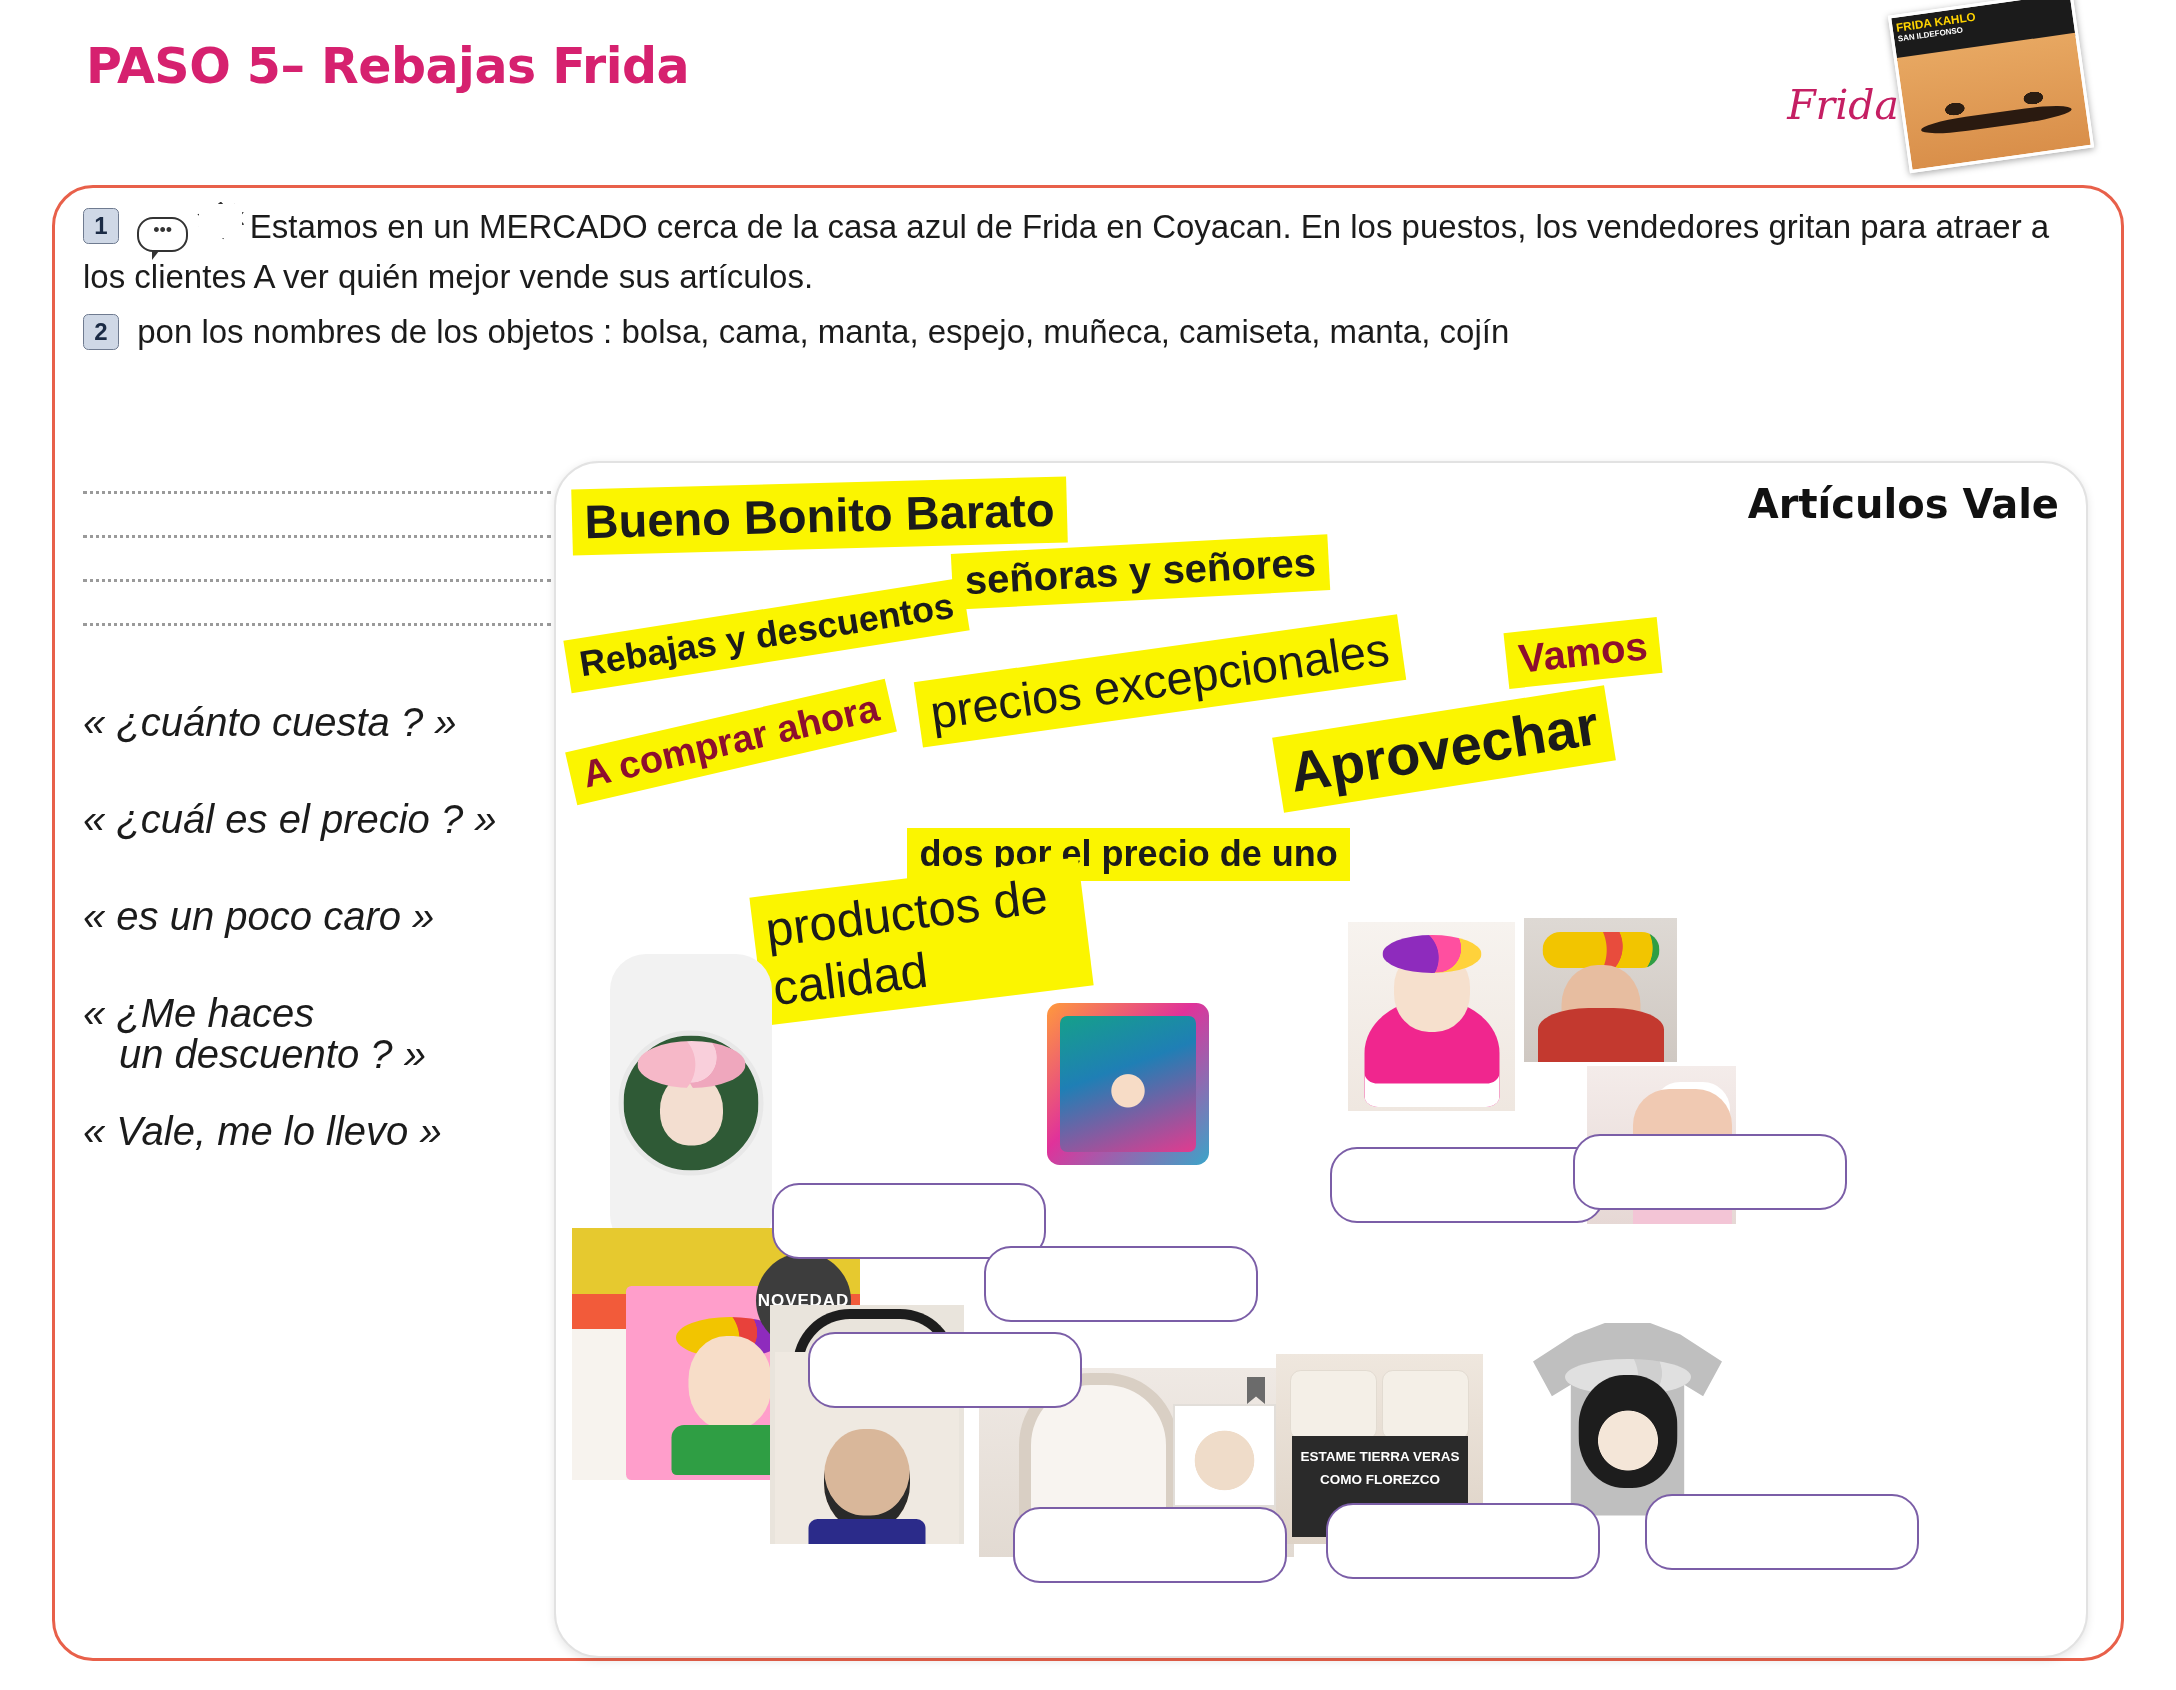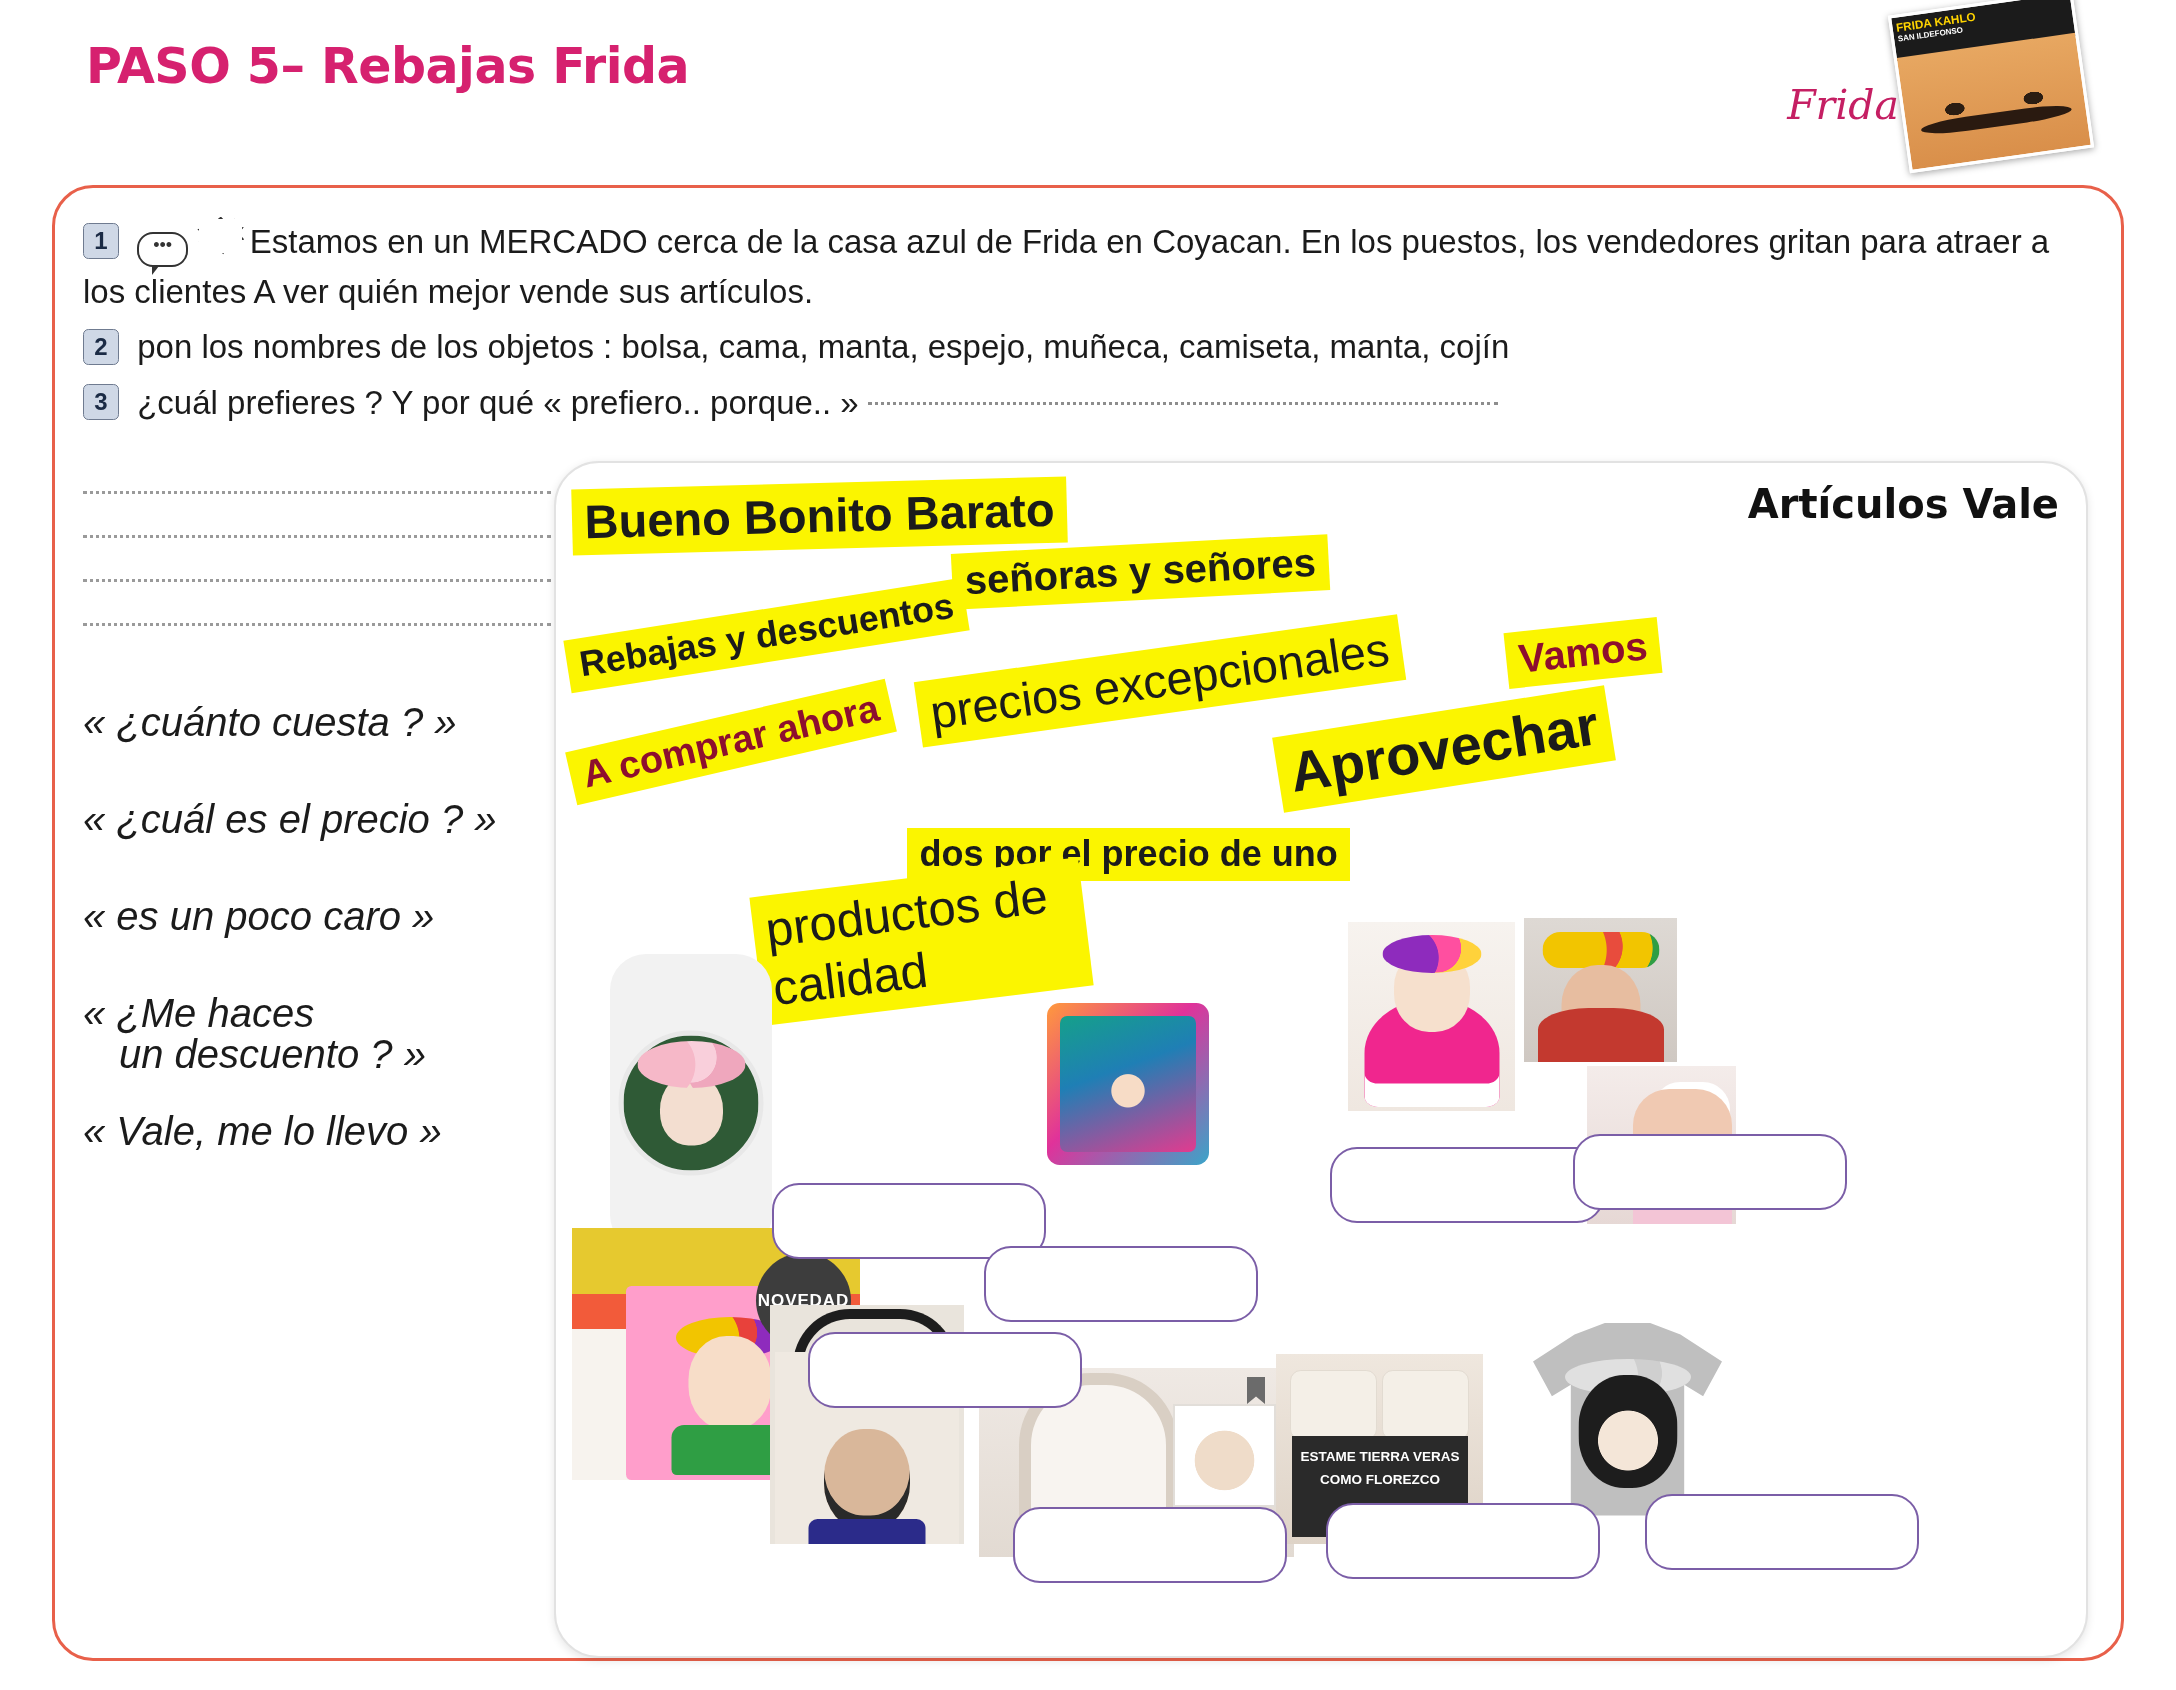--- a/index.html
+++ b/index.html
@@ -95,21 +95,20 @@
 
   
   .instructions {
     position: absolute;
     left: 83px;
     top: 200px;
     width: 1998px;
     font-size: 33px;
     color: #1b1b1b;
     line-height: 50px;
-    margin-top: 15px;
   }
   .num-badge {
     display: inline-block;
     width: 34px;
     height: 34px;
     line-height: 34px;
     text-align: center;
     background: #cfd8e6;
     border: 1.8px solid #6f7b90;
     border-radius: 5.4px;
@@ -439,25 +438,20 @@
     <span class="num-badge">1</span>
     <span class="bubble-icons">
       <span class="bubble">•••</span>
       <span class="burst"></span>
     </span><span>Estamos en un MERCADO cerca de la casa azul de Frida en Coyacan. En los puestos, los vendedores gritan para atraer a los clientes  A ver quién  mejor vende sus artículos.</span>
   </div>
   <div style="margin-top:5.4px;">
     <span class="num-badge">2</span>
     <span>pon los nombres de los objetos : bolsa, cama, manta, espejo, muñeca, camiseta, manta, cojín</span>
   </div>
-  <div style="margin-top:5.4px;">
-    <span class="num-badge">3</span>
-    <span>¿cuál prefieres ?  Y por qué   « prefiero..   porque.. »</span>
-    <span class="dots-line" style="width:630px;"></span>
-  </div>
 </div>
 
 <div class="lines-block">
   <div></div>
   <div></div>
   <div></div>
   <div></div>
 </div>
 
 <div class="phrases">

